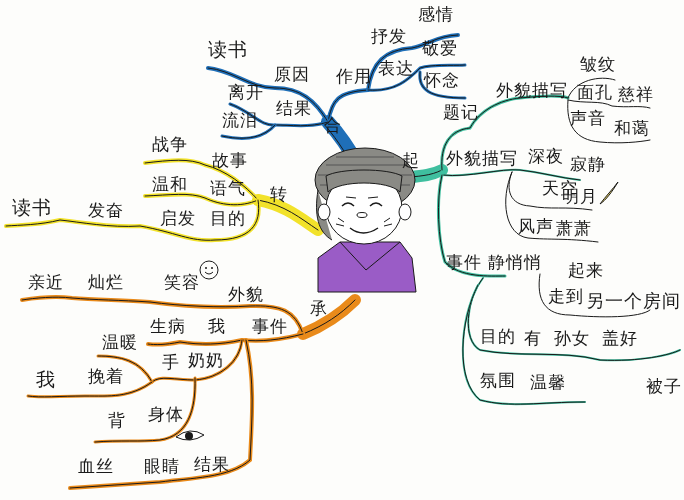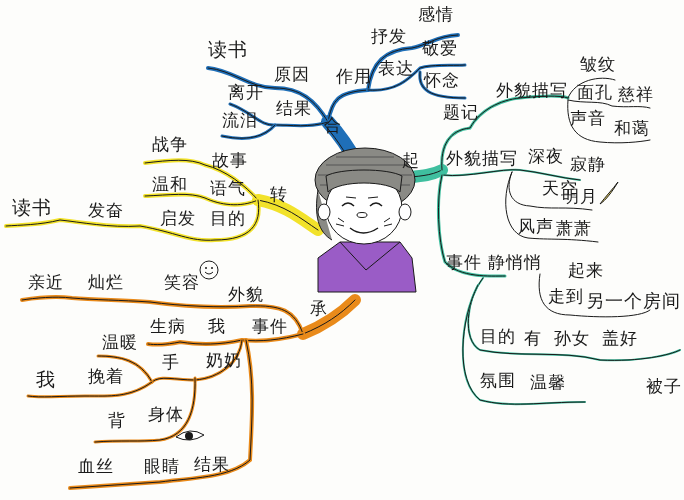--- a/index.html
+++ b/index.html
@@ -206,21 +206,21 @@
   <div class="lbl big" style="left:12px;top:198px;">读书</div>
 
   <div class="lbl" style="left:310px;top:300px;">承</div>
   <div class="lbl" style="left:228px;top:286px;">外貌</div>
   <div class="lbl" style="left:164px;top:274px;">笑容</div>
   <div class="lbl" style="left:88px;top:274px;text-align:center;">灿烂</div>
   <div class="lbl" style="left:28px;top:274px;">亲近</div>
   <div class="lbl" style="left:252px;top:318px;">事件</div>
   <div class="lbl" style="left:208px;top:318px;">我</div>
   <div class="lbl" style="left:150px;top:318px;">生病</div>
-  <div class="lbl" style="left:206px;top:352px;">奶奶</div>
+  <div class="lbl" style="left:188px;top:352px;">奶奶</div>
   <div class="lbl" style="left:162px;top:354px;">手</div>
   <div class="lbl" style="left:102px;top:334px;">温暖</div>
   <div class="lbl" style="left:88px;top:368px;">挽着</div>
   <div class="lbl big" style="left:36px;top:370px;">我</div>
   <div class="lbl" style="left:148px;top:406px;">身体</div>
   <div class="lbl" style="left:108px;top:412px;">背</div>
   <div class="lbl" style="left:194px;top:456px;">结果</div>
   <div class="lbl" style="left:144px;top:458px;">眼睛</div>
   <div class="lbl" style="left:78px;top:458px;">血丝</div>
 </div>

